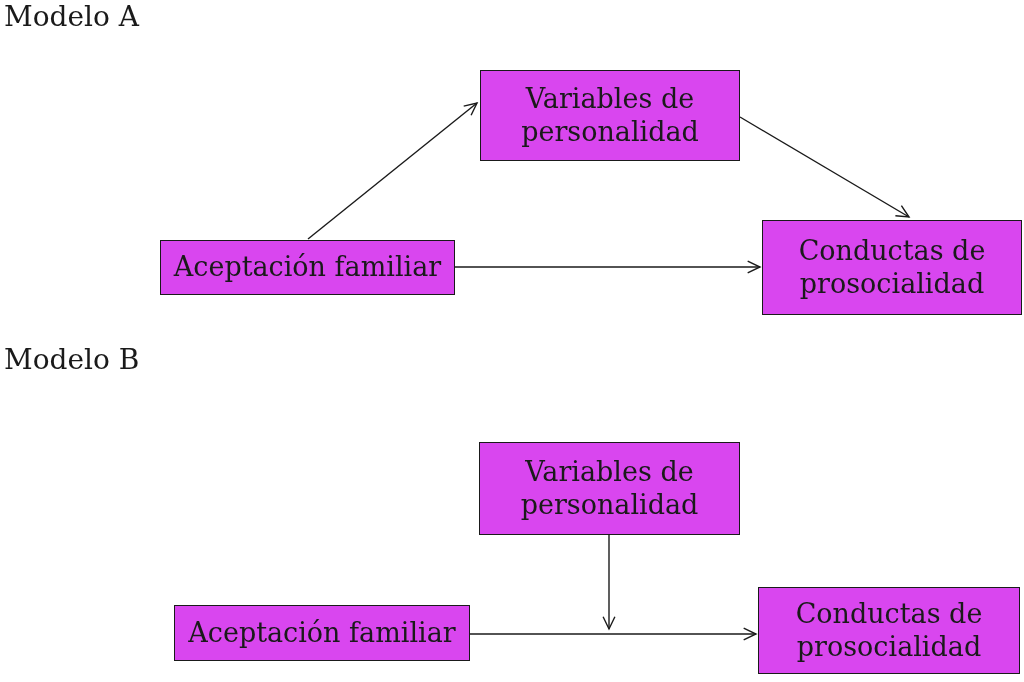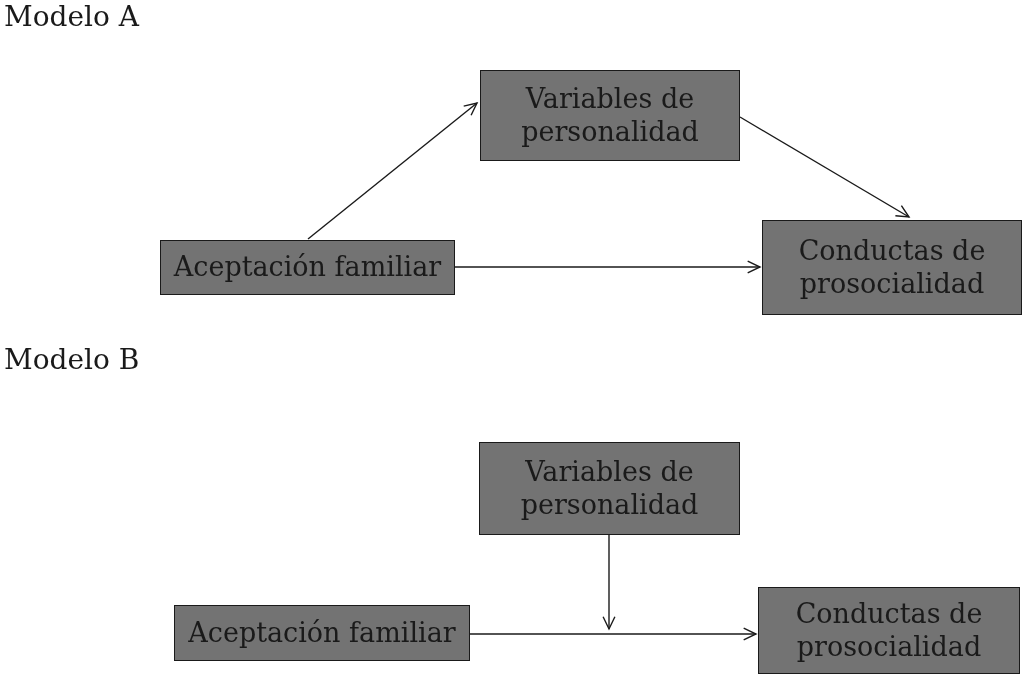--- a/index.html
+++ b/index.html
@@ -28,21 +28,21 @@
     position: absolute;
     font-size: 28px;
     line-height: 1.1;
     color: #1a1a1a;
     white-space: nowrap;
   }
   .node {
     position: absolute;
     box-sizing: border-box;
     border: 1.6px solid #1a1a1a;
-    background: #737373;
+    background: #d946ef;
     display: flex;
     align-items: center;
     justify-content: center;
     text-align: center;
     font-size: 27px;
     line-height: 1.2;
     padding: 2px 8px;
   }
   
   .a-title    { left: 4px;   top: 2px; }

